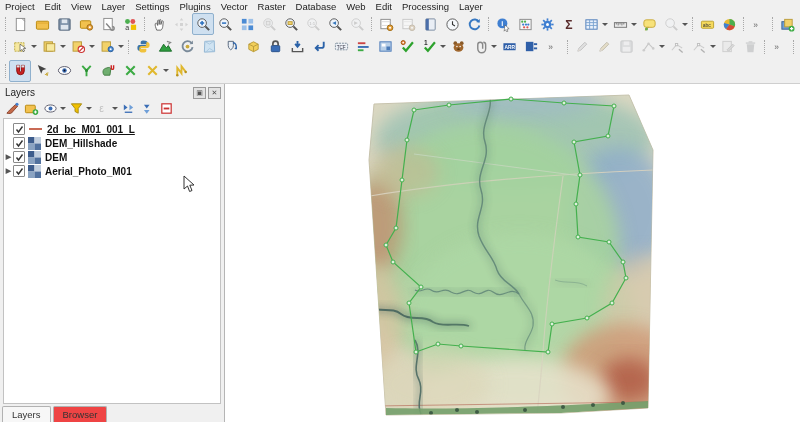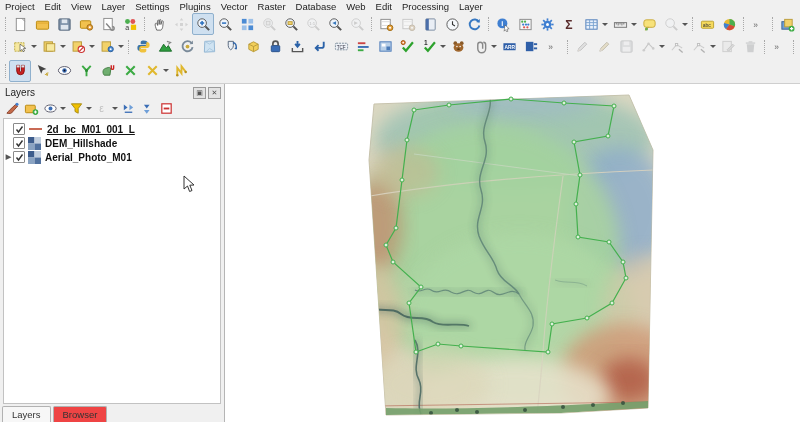--- a/index.html
+++ b/index.html
@@ -1006,20 +1006,37 @@
           </span>
           <span class="layer-sym">
             <svg width="13" height="13" viewBox="0 0 12 12">
               <rect width="6" height="6" fill="#3d5c8c"></rect>
               <rect x="6" width="6" height="6" fill="#c2cfdf"></rect>
               <rect y="6" width="6" height="6" fill="#8aa3c2"></rect>
               <rect x="6" y="6" width="6" height="6" fill="#51719e"></rect>
             </svg>
           </span>
           <span class="layer-name">DEM_Hillshade</span>
+        </div>
+        <div class="tree-row">
+          <span class="expander">▶</span>
+          <span class="checkbox">
+            <svg width="9" height="9" viewBox="0 0 9 9">
+              <path d="M1.5 4.5 L3.5 7 L7.5 1.5" fill="none" stroke="#333" stroke-width="1.4"></path>
+            </svg>
+          </span>
+          <span class="layer-sym">
+            <svg width="13" height="13" viewBox="0 0 12 12">
+              <rect width="6" height="6" fill="#3d5c8c"></rect>
+              <rect x="6" width="6" height="6" fill="#c2cfdf"></rect>
+              <rect y="6" width="6" height="6" fill="#8aa3c2"></rect>
+              <rect x="6" y="6" width="6" height="6" fill="#51719e"></rect>
+            </svg>
+          </span>
+          <span class="layer-name">DEM</span>
         </div>
         <div class="tree-row">
           <span class="expander">▶</span>
           <span class="checkbox">
             <svg width="9" height="9" viewBox="0 0 9 9">
               <path d="M1.5 4.5 L3.5 7 L7.5 1.5" fill="none" stroke="#333" stroke-width="1.4"></path>
             </svg>
           </span>
           <span class="layer-sym">
             <svg width="13" height="13" viewBox="0 0 12 12">

